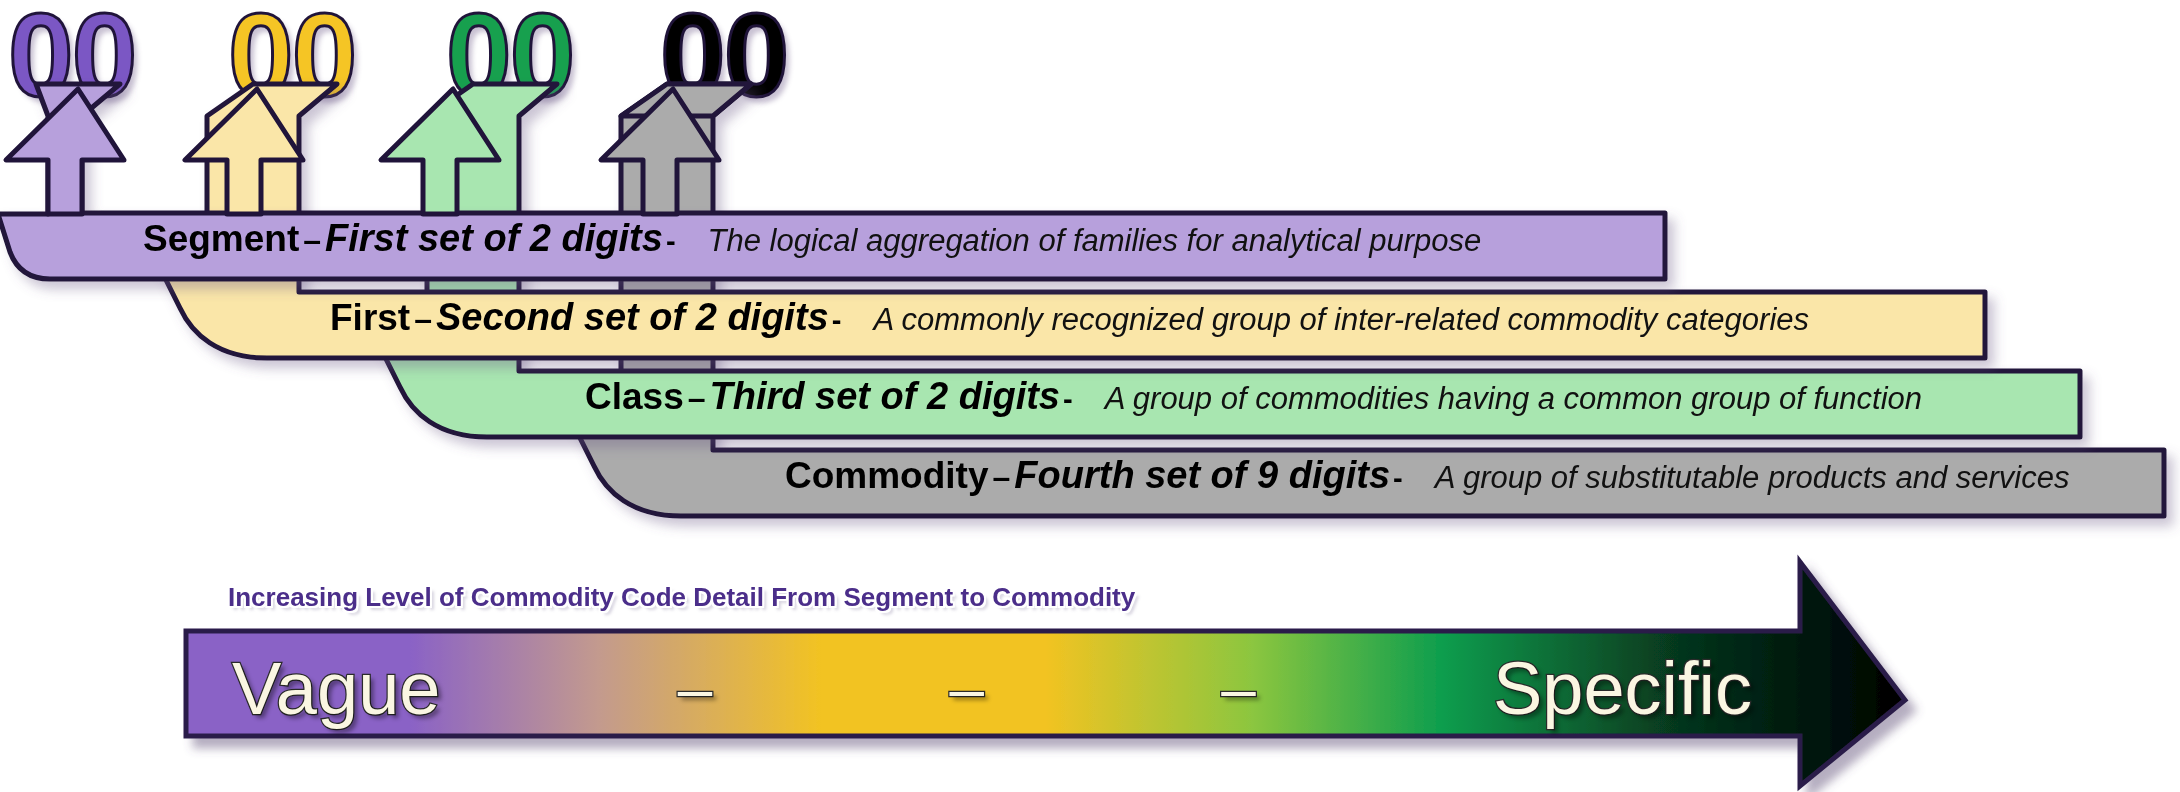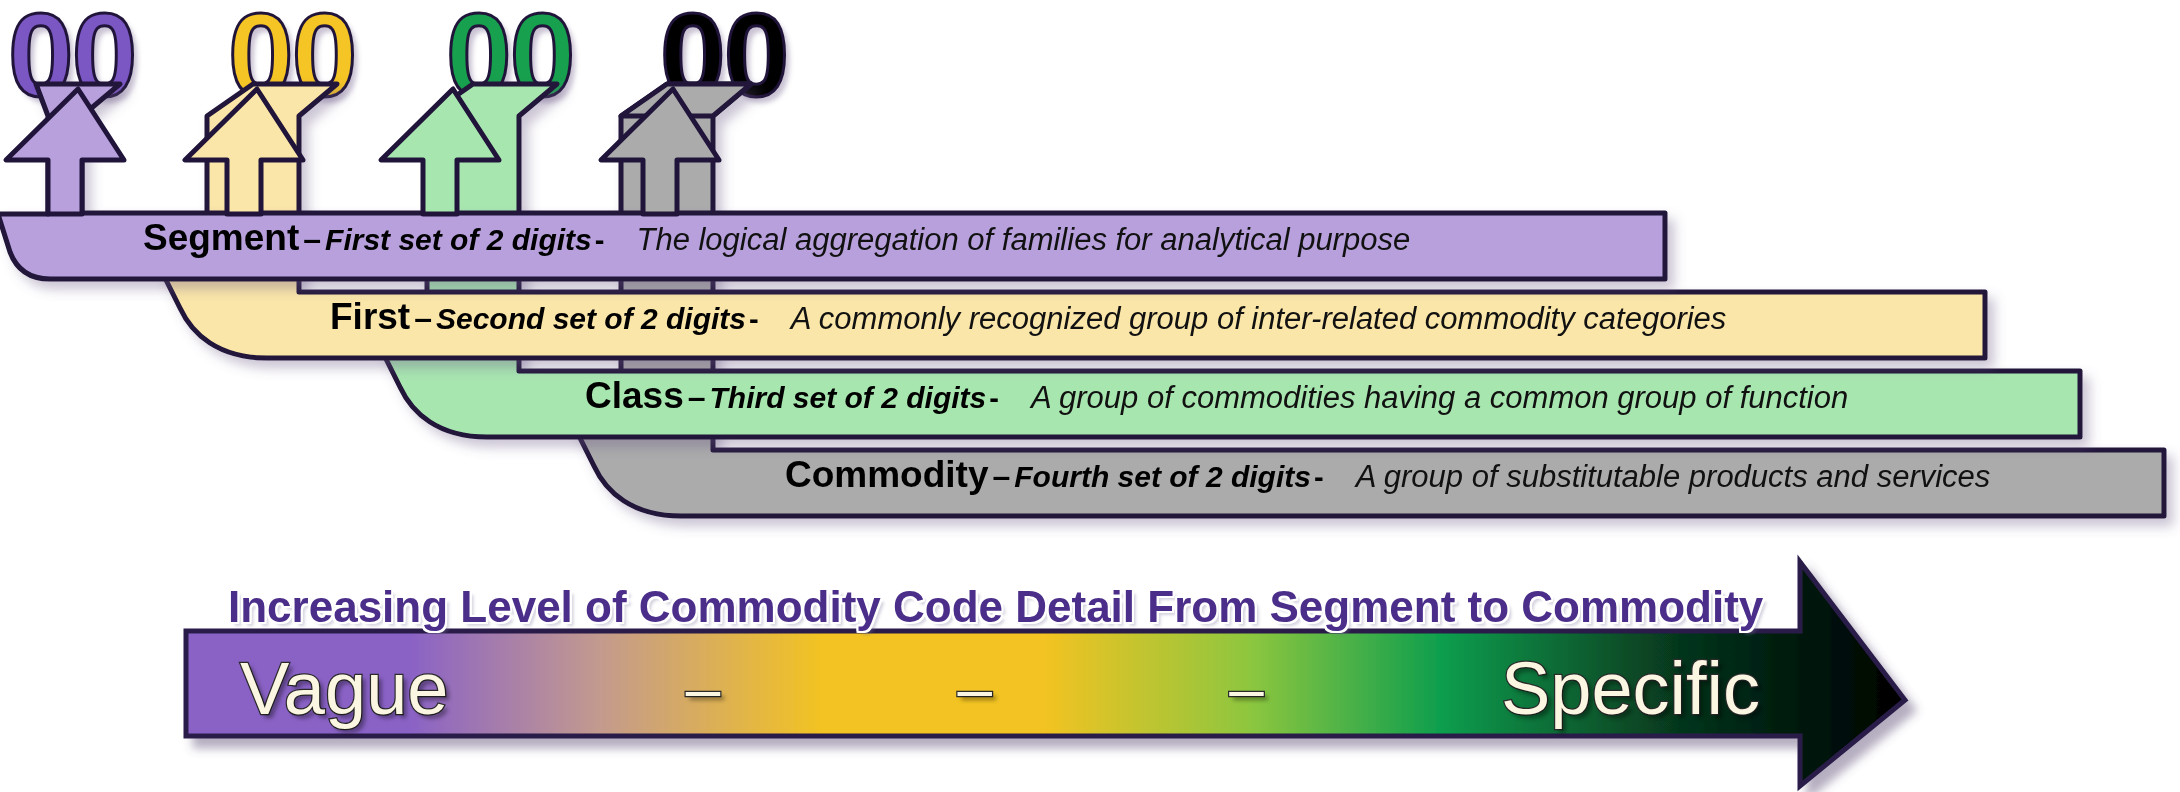--- a/index.html
+++ b/index.html
@@ -19,39 +19,39 @@
   .d-black {left:660px;color:#000000;}
 
   
   svg#diagram{position:absolute;left:0;top:0;width:2180px;height:792px;}
 
   
   .rowtext{position:absolute;white-space:nowrap;line-height:1;
            font-family:"Liberation Sans","DejaVu Sans",sans-serif;}
   .rowtext .nm{font-weight:bold;font-size:37px;color:#000;}
   .rowtext .dash{font-weight:bold;font-size:32px;color:#000;padding:0 4px;}
-  .rowtext .sub{font-weight:bold;font-style:italic;font-size:30px;color:#000;}
+  .rowtext .sub{font-weight:bold;font-style:italic;font-size:38px;color:#000;}
   .rowtext .dsh2{font-weight:bold;font-size:29px;color:#000;padding:0 3px;}
   .rowtext .desc{font-style:italic;font-size:31px;color:#111;margin-left:29px;}
 
   #t-seg {left:143px; top:219px;}
   #t-fam {left:330px; top:298px;}
   #t-cls {left:585px; top:377px;}
   #t-com {left:785px; top:456px;}
 
   
   #caption{position:absolute;left:228px;top:582px;white-space:nowrap;
-           font-size:44px;font-weight:bold;color:#4B2E8A;
+           font-size:26px;font-weight:bold;color:#4B2E8A;
            text-shadow:
              -2px -2px 0 #fff, 2px -2px 0 #fff, -2px 2px 0 #fff, 2px 2px 0 #fff,
              0 -2px 0 #fff, 0 2px 0 #fff, -2px 0 0 #fff, 2px 0 0 #fff,
              4px 4px 3px rgba(120,110,150,.30);}
 
   
-  #gradwords{position:absolute;left:240px;top:646px;width:1520px;
+  #gradwords{position:absolute;left:232px;top:646px;width:1520px;
              display:flex;justify-content:space-between;align-items:center;
              white-space:nowrap;pointer-events:none;}
   #gradwords span{font-size:74px;font-weight:400;color:#FAF6E2;
              font-family:"Liberation Sans","DejaVu Sans",sans-serif;
              -webkit-text-stroke:2.5px #2b2b2b;
              paint-order:stroke fill;
              text-shadow:4px 4px 4px rgba(0,0,0,.40);}
   #gradwords span.sep{font-size:62px;}
 </style>
 </head>
@@ -178,21 +178,21 @@
 
   <div class="rowtext" id="t-fam">
     <span class="nm">First</span><span class="dash">–</span><span class="sub">Second set of 2 digits</span><span class="dsh2">-</span><span class="desc">A commonly recognized group of inter-related commodity categories</span>
   </div>
 
   <div class="rowtext" id="t-cls">
     <span class="nm">Class</span><span class="dash">–</span><span class="sub">Third set of 2 digits</span><span class="dsh2">-</span><span class="desc">A group of commodities having a common group of function</span>
   </div>
 
   <div class="rowtext" id="t-com">
-    <span class="nm">Commodity</span><span class="dash">–</span><span class="sub">Fourth set of 2 digits</span><span class="dsh2">-</span><span class="desc">A group of substitutable products and services</span>
+    <span class="nm">Commodity</span><span class="dash">–</span><span class="sub">Fourth set of 9 digits</span><span class="dsh2">-</span><span class="desc">A group of substitutable products and services</span>
   </div>
 
   <div id="caption">Increasing Level of Commodity Code Detail From Segment to Commodity</div>
 
   <div id="gradwords">
     <span>Vague</span>
     <span class="sep">–</span>
     <span class="sep">–</span>
     <span class="sep">–</span>
     <span>Specific</span>

